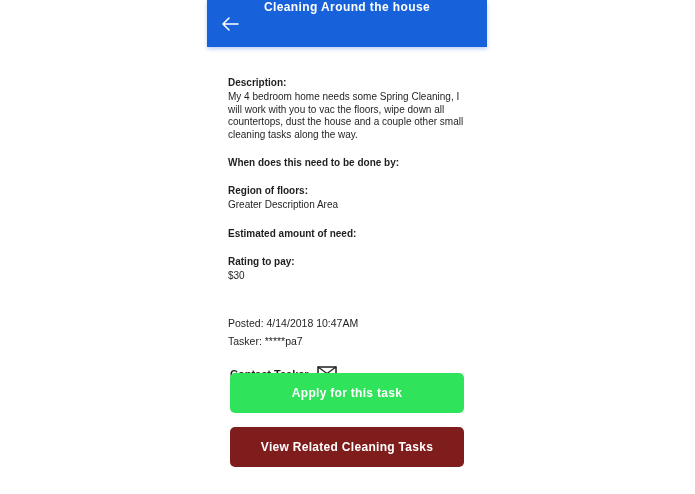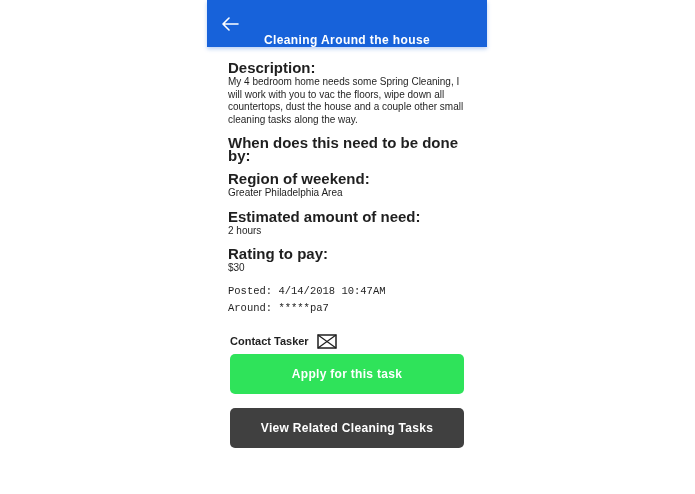--- a/index.html
+++ b/index.html
@@ -22,21 +22,21 @@
     width: 280px;
     height: 494px;
     background: #ffffff;
   }
   .header {
     position: relative;
     height: 47px;
     background: #1762da;
     color: #ffffff;
     display: flex;
-    align-items: flex-end;
+    align-items: flex-start;
     justify-content: center;
     box-shadow: 0 2px 4px rgba(23, 98, 218, 0.30);
   }
   .back-btn {
     position: absolute;
     left: 12px;
     top: 50%;
     transform: translateY(-50%);
     width: 22px;
     height: 22px;
@@ -54,31 +54,31 @@
     font-weight: bold;
     letter-spacing: 0.4px;
     text-align: center;
   }
   .content {
     padding: 14px 20px 0 21px;
     color: #1f1f1f;
   }
   .section { margin-bottom: 10px; }
   .section-heading {
-    font-size: 15px;
+    font-size: 10px;
     font-weight: bold;
     line-height: 13px;
-    margin: 0 0 2px 0;
+    margin: 15px 0 2px 0;
   }
   .section-value {
     font-size: 10px;
     line-height: 12.5px;
     max-width: 243px;
   }
-  .meta { margin-top: 10px; font-family: Liberation Mono, monospace; }
+  .meta { margin-top: 35px; }
   .meta-line {
     font-size: 10.5px;
     line-height: 12.5px;
     margin-bottom: 5px;
   }
   .contact-row {
     margin-top: 14px;
     margin-left: 2px;
     display: inline-flex;
     align-items: center;
@@ -90,38 +90,38 @@
     color: #1f1f1f;
   }
   .contact-label {
     font-size: 11px;
     font-weight: bold;
   }
   .envelope { display: block; }
   .actions {
     position: absolute;
     left: 23px;
-    top: 354px;
+    top: 373px;
     width: 234px;
   }
   .btn {
     display: block;
     width: 100%;
     height: 40px;
     border: none;
     border-radius: 5px;
     color: #ffffff;
     font-family: "Liberation Sans", sans-serif;
     font-size: 12px;
     font-weight: bold;
     letter-spacing: 0.3px;
     cursor: pointer;
   }
   .btn-apply { background: #2fe35a; margin-bottom: 14px; }
-  .btn-related { background: #404040; }
+  .btn-related { background: #7f1d1d; }
 </style>
 </head>
 <body>
 
 <div class="stage">
   <div class="app">
 
     <div class="header">
       <button class="back-btn">
         <span>
@@ -138,37 +138,36 @@
       <div class="section">
         <div class="section-heading">Description:</div>
         <div class="section-value">My 4 bedroom home needs some Spring Cleaning, I will work with you to vac the floors, wipe down all countertops, dust the house and a couple other small cleaning tasks along the way.</div>
       </div>
 
       <div class="section">
         <div class="section-heading">When does this need to be done by:</div>
       </div>
 
       <div class="section">
-        <div class="section-heading">Region of weekend:</div>
-        <div class="section-value">Greater Philadelphia Area</div>
+        <div class="section-heading">Region of floors:</div>
+        <div class="section-value">Greater Description Area</div>
       </div>
 
       <div class="section">
         <div class="section-heading">Estimated amount of need:</div>
-        <div class="section-value">2 hours</div>
       </div>
 
       <div class="section">
         <div class="section-heading">Rating to pay:</div>
         <div class="section-value">$30</div>
       </div>
 
       <div class="meta">
         <div class="meta-line">Posted: 4/14/2018 10:47AM</div>
-        <div class="meta-line">Around: *****pa7</div>
+        <div class="meta-line">Tasker: *****pa7</div>
       </div>
 
       <button class="contact-row">
         <span class="contact-label">Contact Tasker</span>
         <span>
           <svg class="envelope" width="20" height="15" viewBox="0 0 20 15">
             <rect x="1" y="1" width="18" height="13" fill="none" stroke="#1f1f1f" stroke-width="1.5"></rect>
             <path d="M1 1 L19 14 M19 1 L1 14" stroke="#1f1f1f" stroke-width="1.2" fill="none"></path>
           </svg>
         </span>

